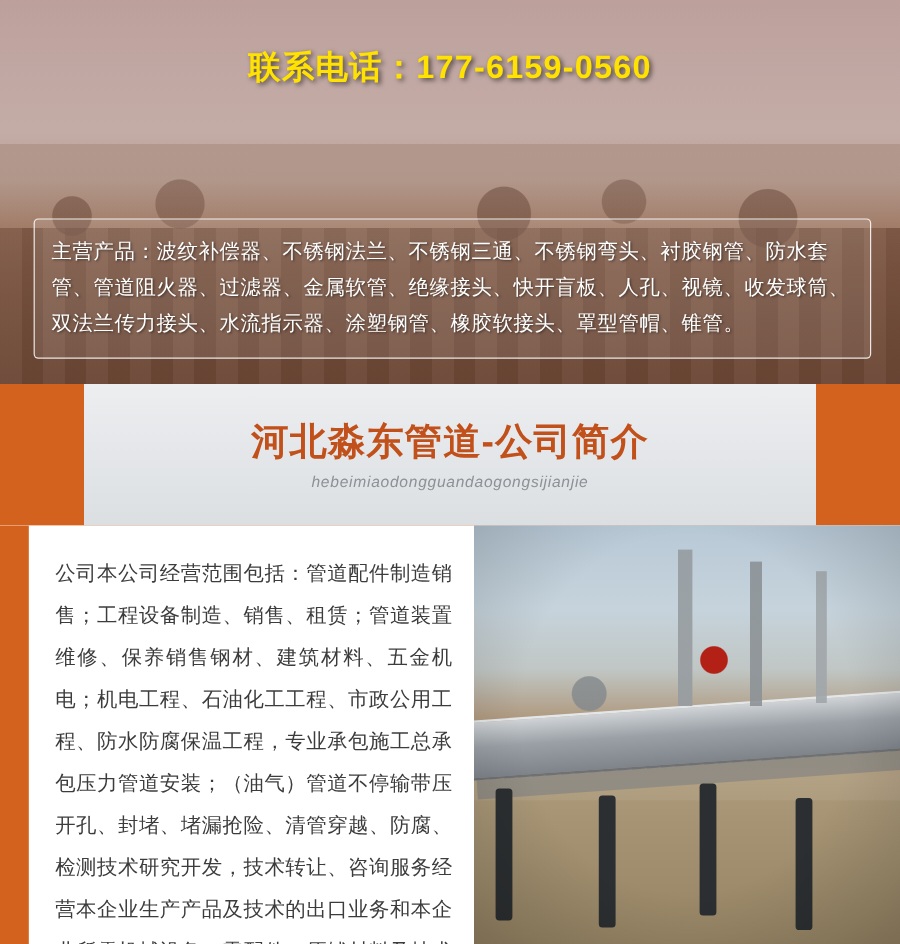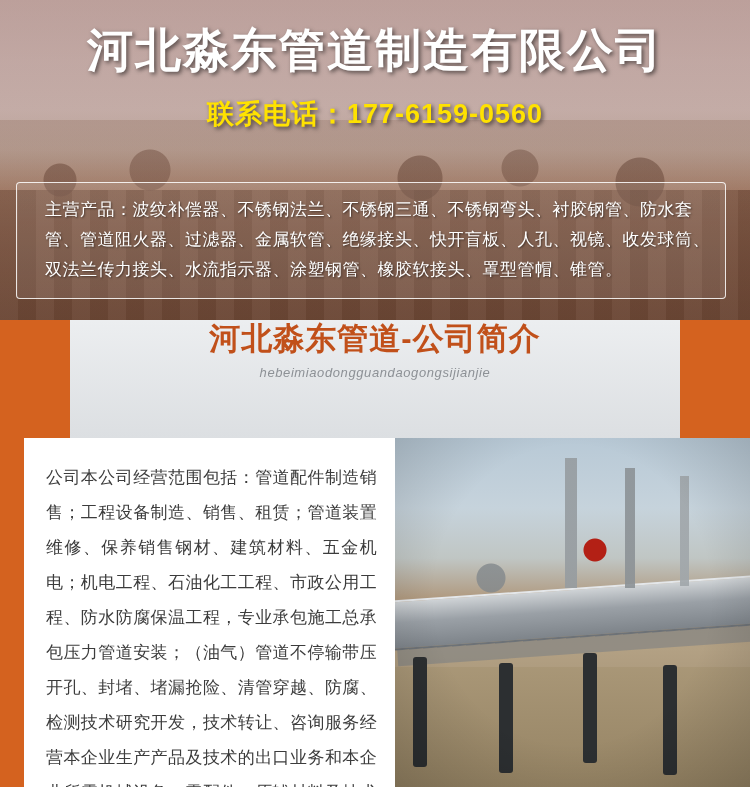--- a/index.html
+++ b/index.html
@@ -80,27 +80,27 @@
     margin-top: 16px;
     font-size: 27px;
     font-weight: bold;
     color: #ffe200;
     letter-spacing: 1px;
     text-shadow: 2px 2px 4px rgba(0,0,0,.6);
   }
 
   .products-box {
     position: absolute;
-    left: 16px;
+    left: 28px;
     right: 24px;
     top: 182px;
     border: 1px solid rgba(255,255,255,.85);
     border-radius: 4px;
     background: rgba(255,255,255,.10);
-    padding: 12px 14px 14px 28px;
+    padding: 12px 14px 14px 14px;
     text-align: left;
   }
   .products-box p {
     margin: 0;
     color: #ffffff;
     font-size: 17px;
     line-height: 1.75;
     letter-spacing: .5px;
     text-shadow: 1px 1px 2px rgba(0,0,0,.5);
   }
@@ -117,21 +117,21 @@
     position: absolute;
     left: 70px;
     right: 70px;
     top: 0;
     bottom: 0;
     background: #e0e3e6;
     background: linear-gradient(to bottom, #eceef0, #dcdfe2);
     display: flex;
     flex-direction: column;
     align-items: center;
-    justify-content: flex-start;
+    justify-content: center;
   }
   .banner-title {
     font-size: 31px;
     font-weight: bold;
     color: #c1501a;
     letter-spacing: 1px;
     line-height: 1.2;
   }
   .banner-sub {
     margin-top: 8px;
@@ -229,21 +229,20 @@
 </head>
 <body>
 
 <div class="hero">
   <div class="hero-bg">
     <div class="hero-bg-pipes"></div>
   </div>
   <div class="hero-tint"></div>
 
   <div class="hero-inner">
-    <h1 class="company-title">河北淼东管道制造有限公司</h1>
     <div class="phone-line">联系电话：177-6159-0560</div>
 
     <div class="products-box">
       <p>主营产品：波纹补偿器、不锈钢法兰、不锈钢三通、不锈钢弯头、衬胶钢管、防水套管、管道阻火器、过滤器、金属软管、绝缘接头、快开盲板、人孔、视镜、收发球筒、双法兰传力接头、水流指示器、涂塑钢管、橡胶软接头、罩型管帽、锥管。</p>
     </div>
   </div>
 </div>
 
 <div class="section-banner">
   <div class="banner-plate">

